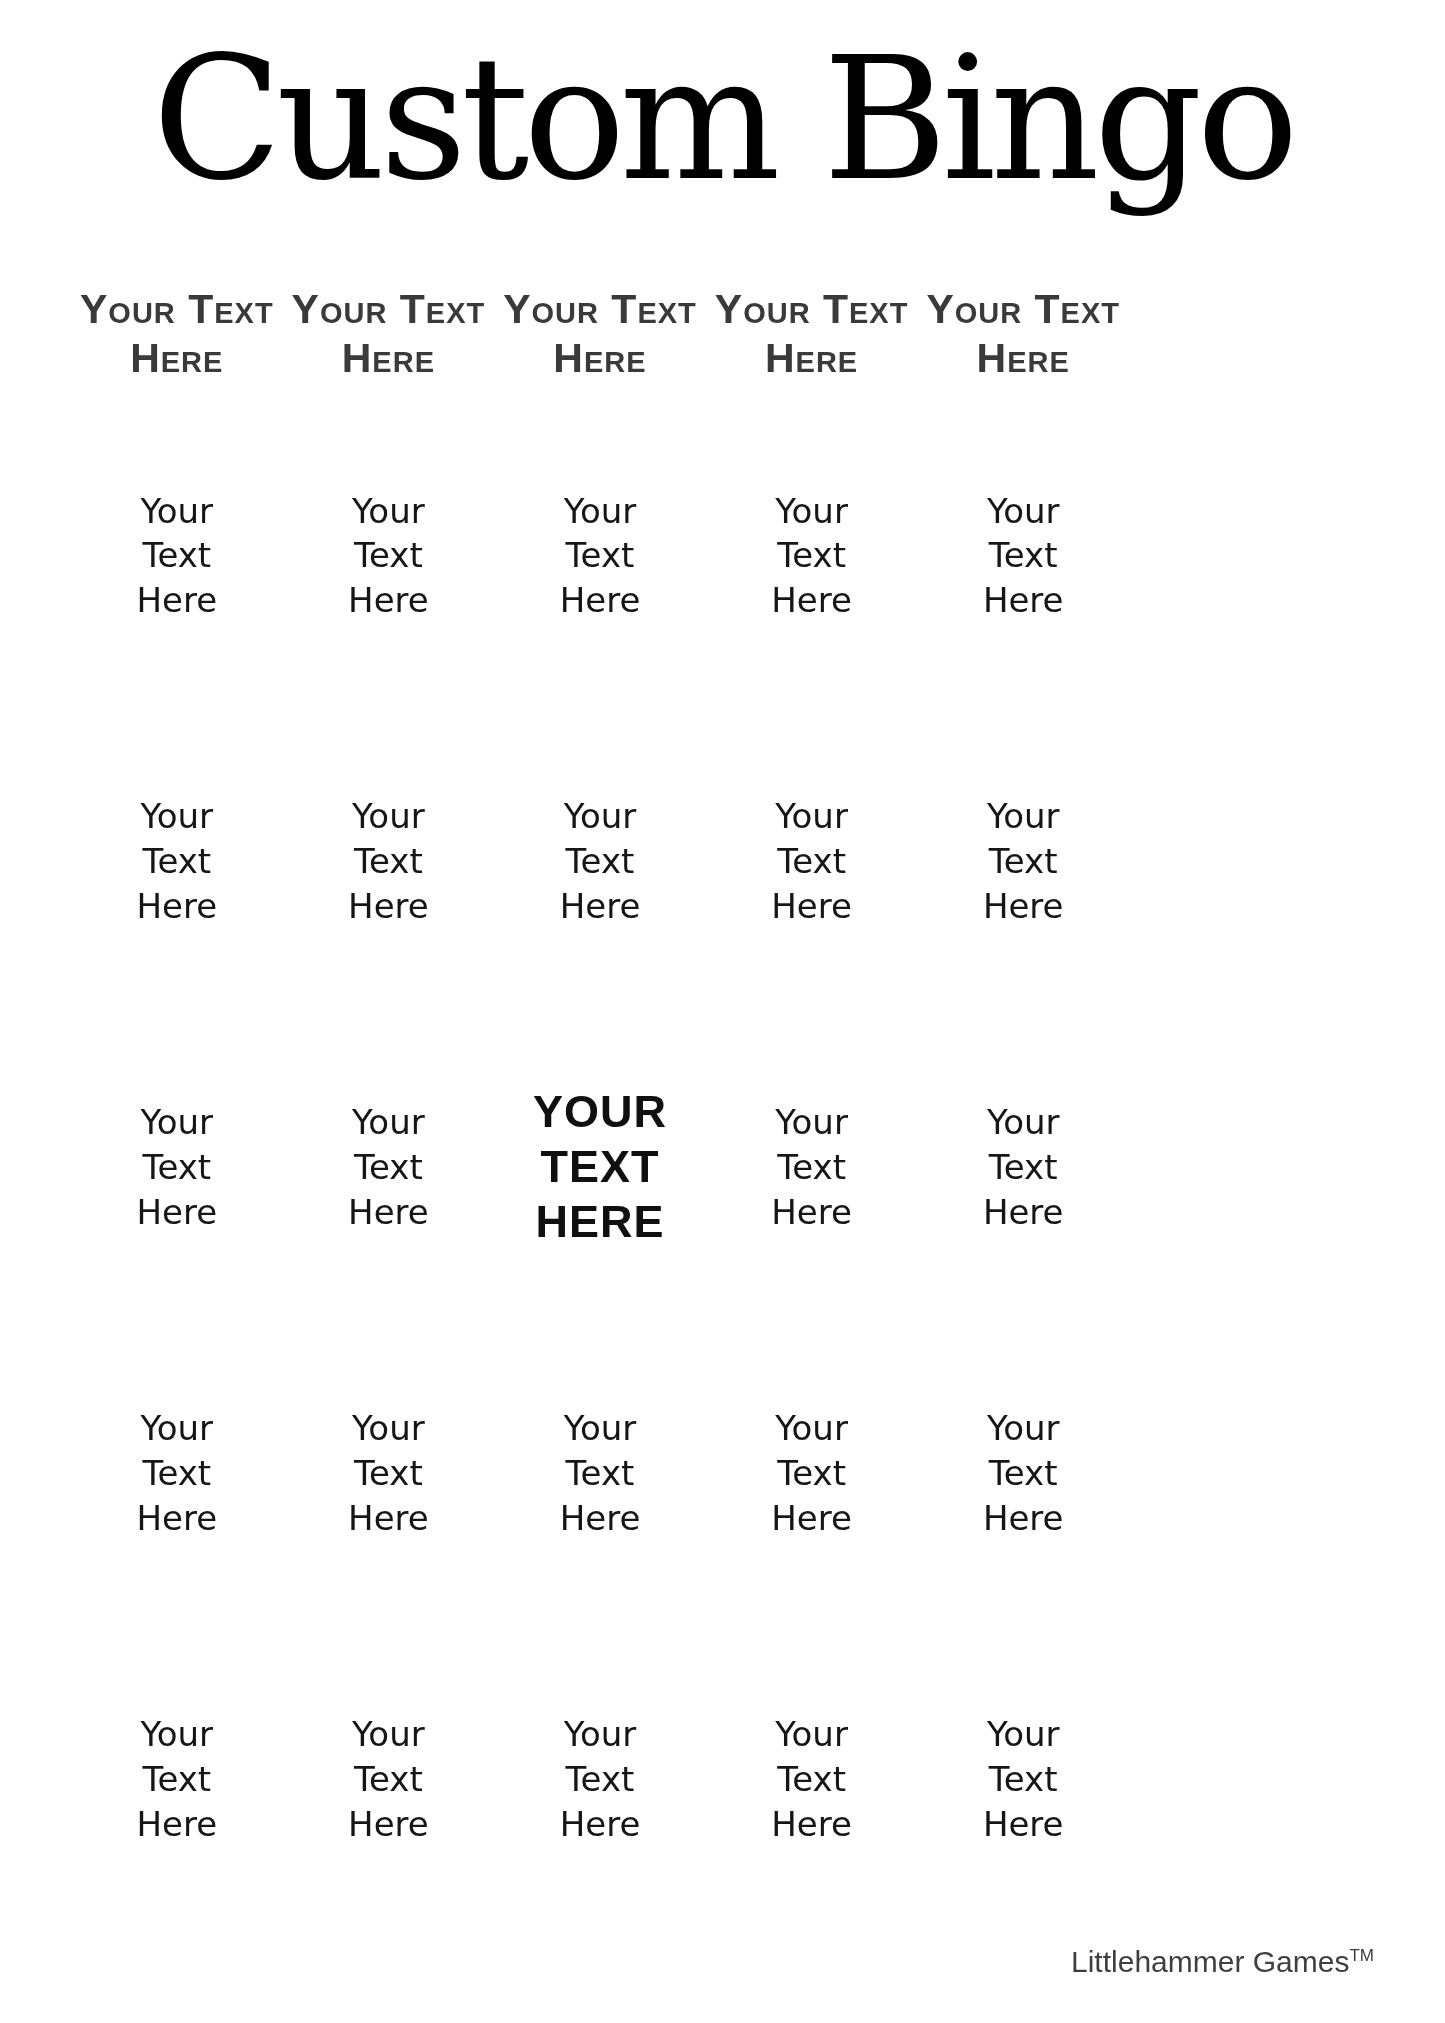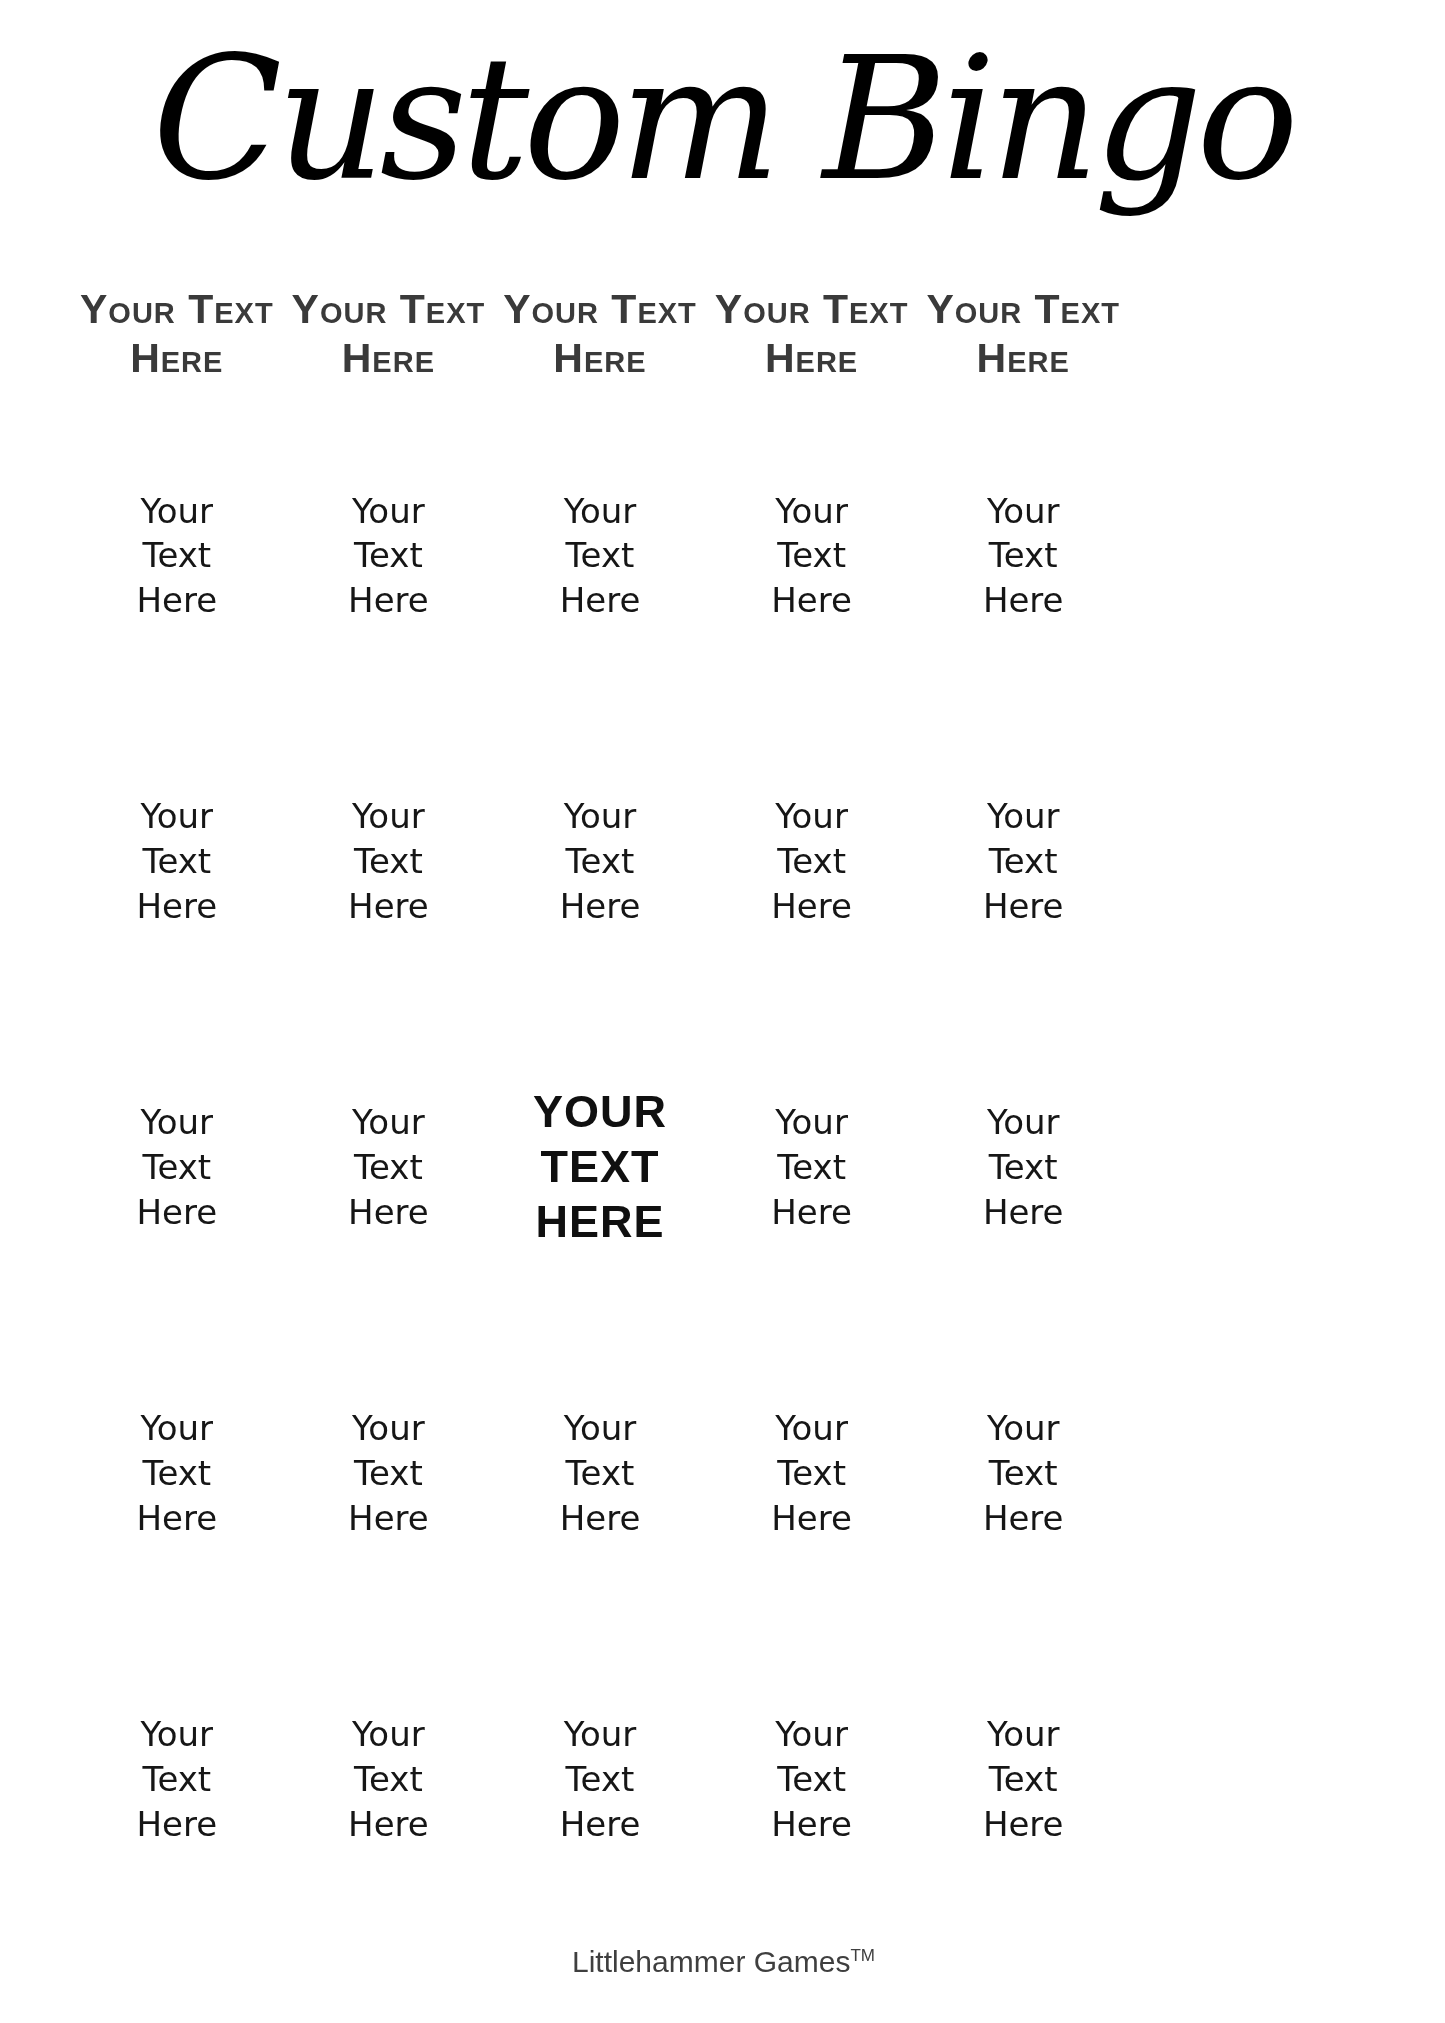--- a/index.html
+++ b/index.html
@@ -14,21 +14,20 @@
   }
 
   
   .title {
     position: absolute;
     top: 22px;
     left: 0;
     width: 100%;
     text-align: center;
     font-family: "DejaVu Serif", serif;
-    font-style: italic;
     font-weight: normal;
     font-size: 170px;
     line-height: 1.15;
     letter-spacing: -6px;
     color: #000000;
     z-index: 2;
     pointer-events: none;
   }
 
   
@@ -82,21 +81,21 @@
     letter-spacing: 1px;
     color: #101010;
   }
 
   .footer {
     position: absolute;
     left: 73px;
     right: 71px;
     top: 1945px;
     display: flex;
-    justify-content: center;
+    justify-content: flex-end;
     align-items: flex-start;
     font-family: "Liberation Sans", sans-serif;
     font-size: 30px;
     color: #3f3f3f;
     z-index: 1;
   }
 
   .footer .tm {
     font-size: 17px;
     vertical-align: super;

